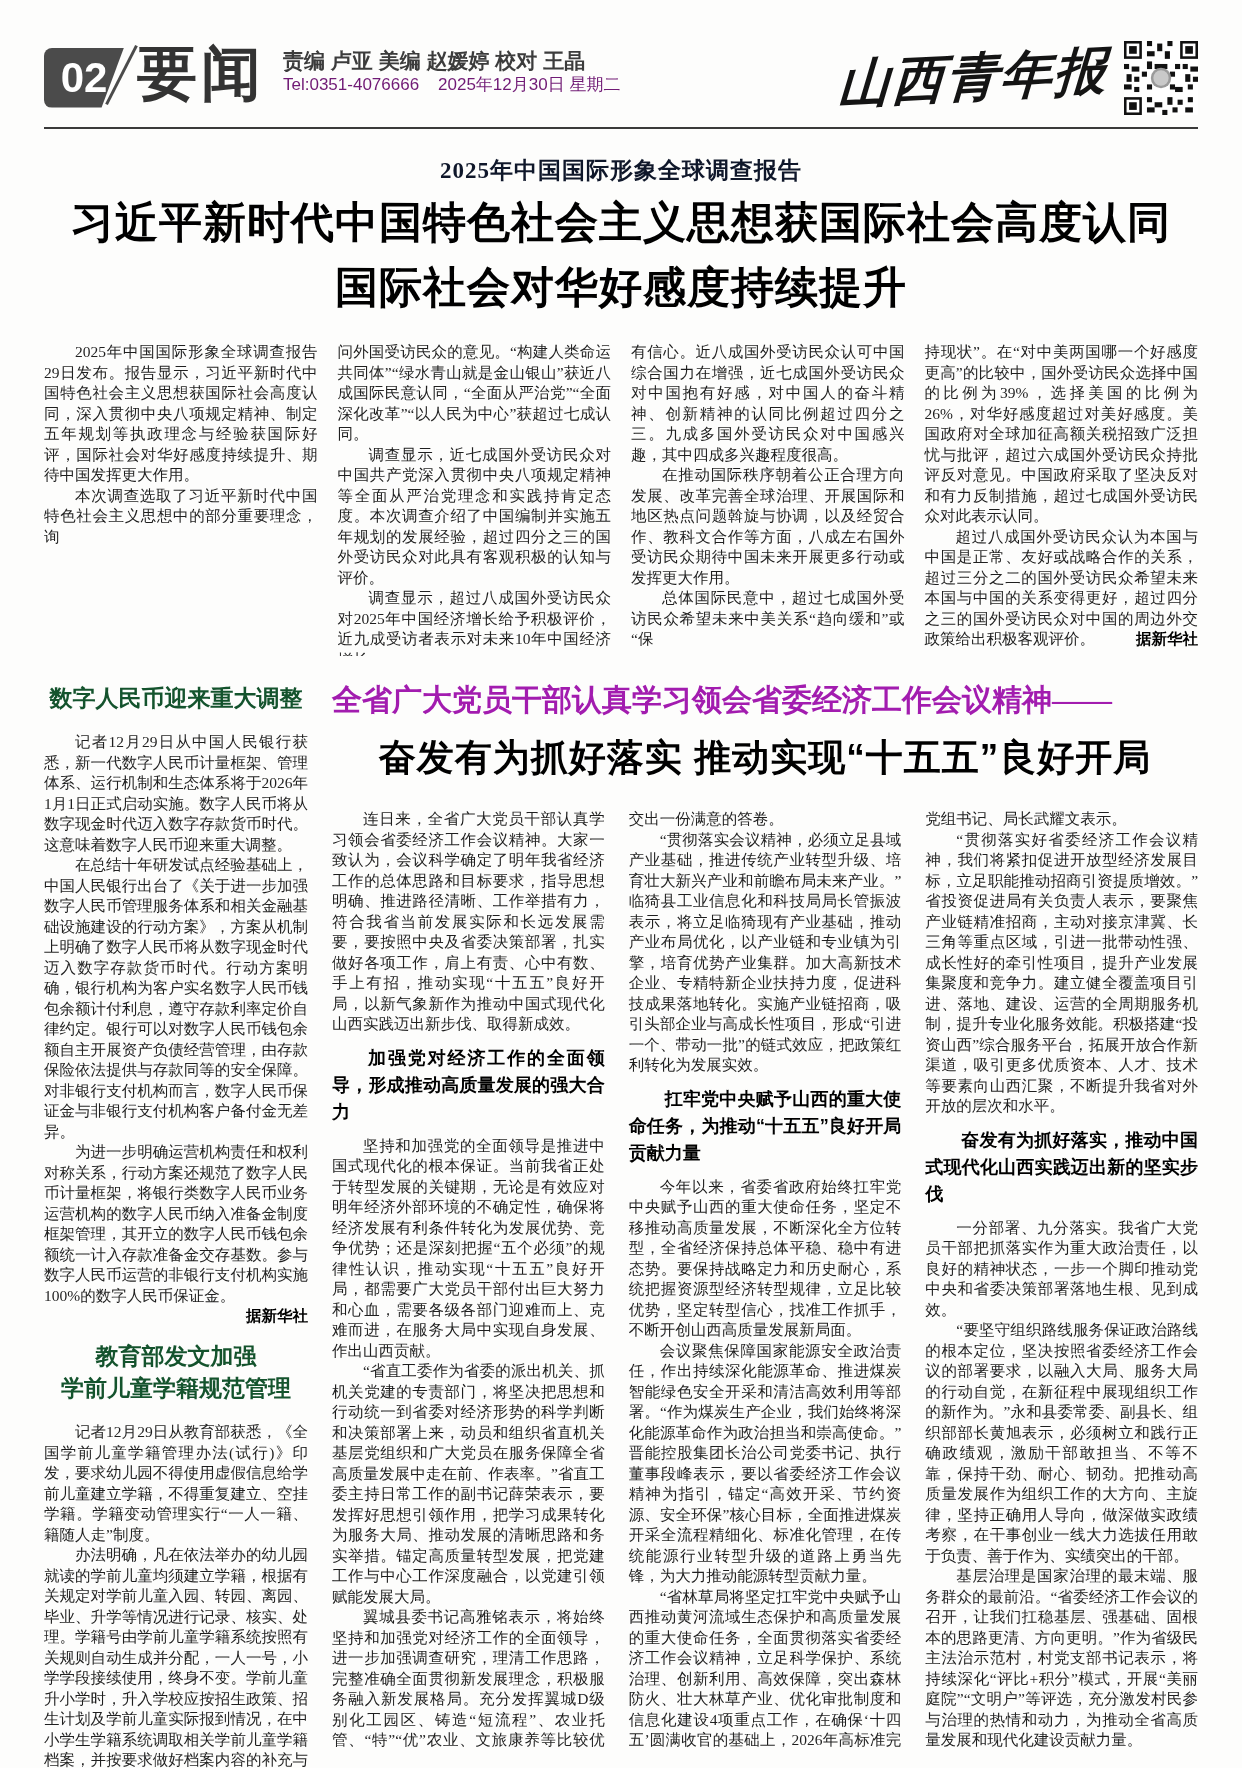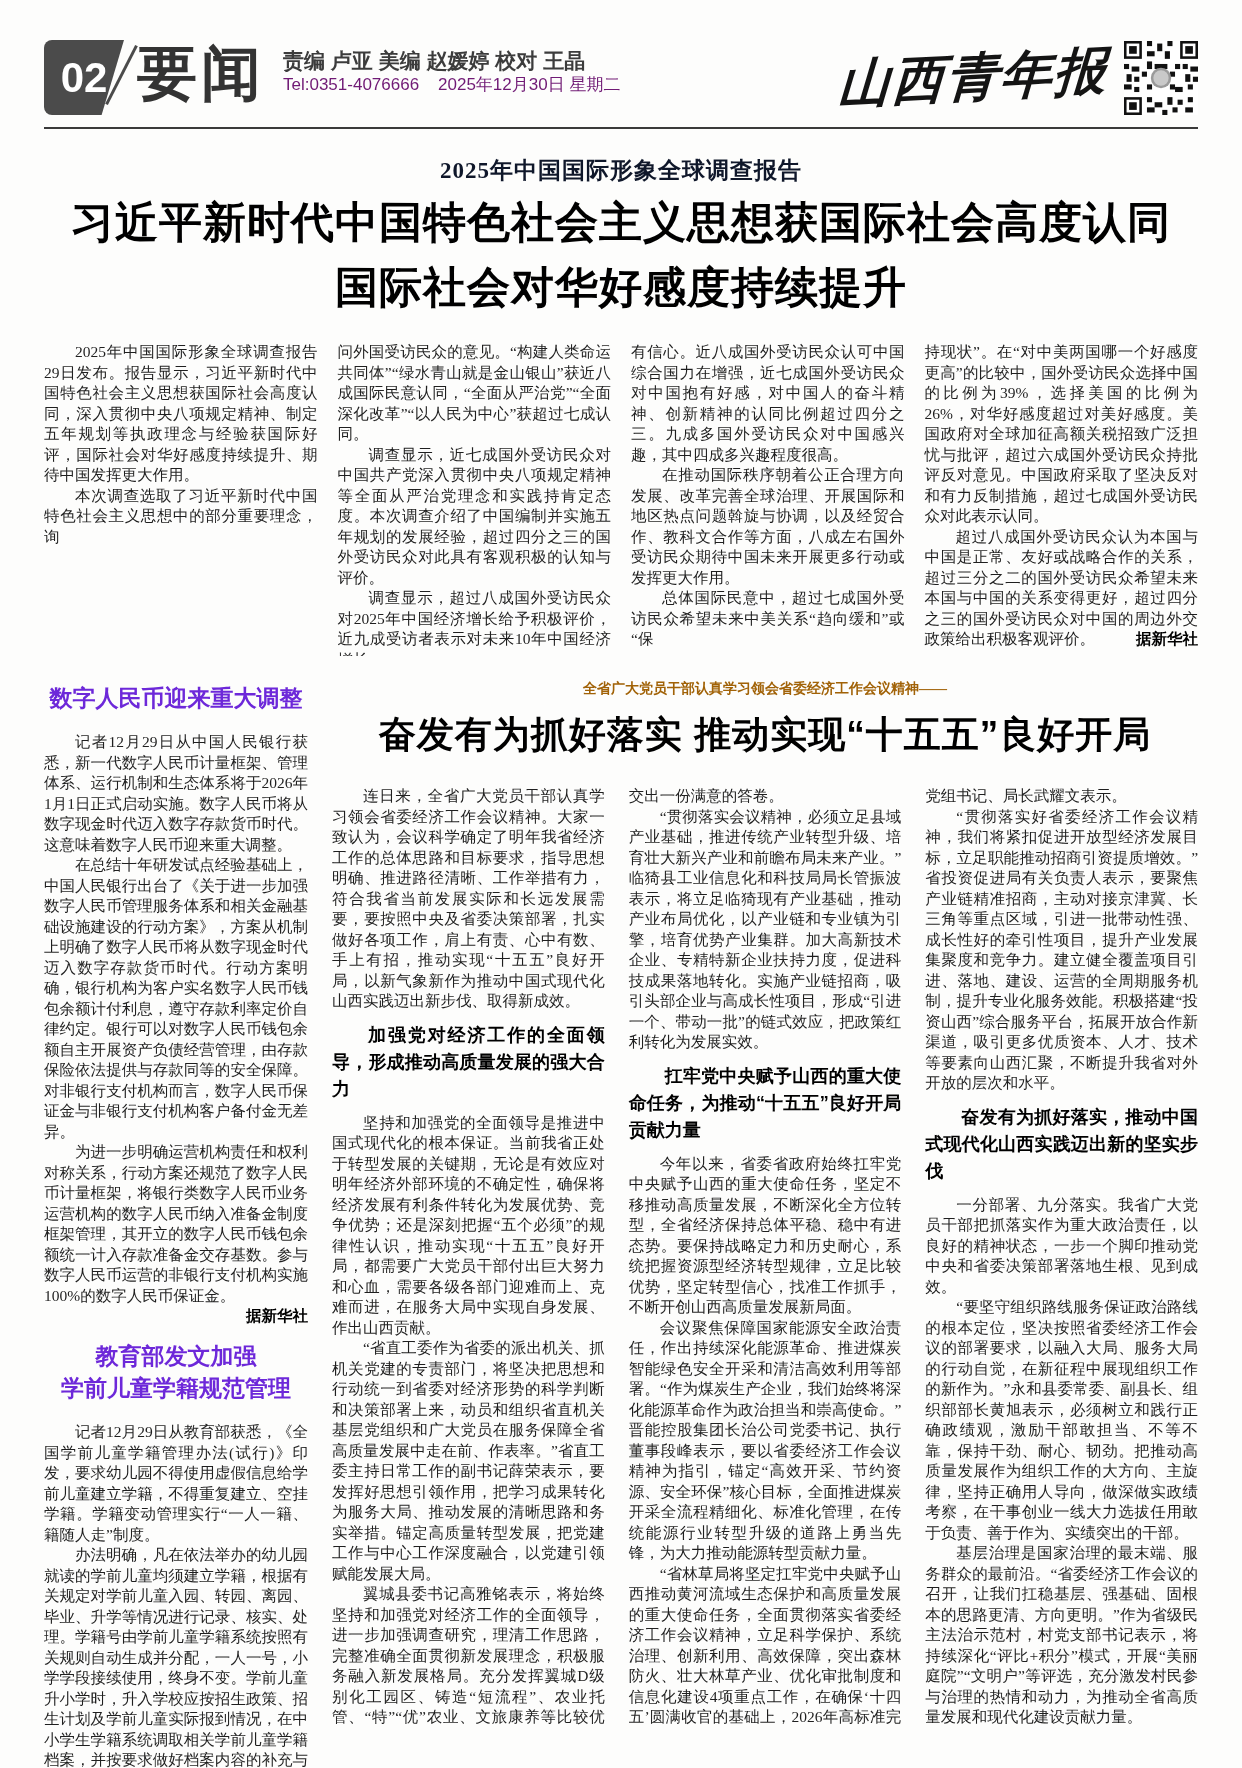--- a/index.html
+++ b/index.html
@@ -6,21 +6,21 @@
   .page{
     width:1242px;height:1768px;background:#fdfdfc;margin:0 auto;
     position:relative;overflow:hidden;box-sizing:border-box;
     padding:34px 44px 0 44px;color:#222;
     font-family:"Liberation Serif","DejaVu Serif",serif;
   }
   
   .hdr{display:flex;align-items:flex-end;justify-content:space-between;
        border-bottom:2px solid #3a3a3a;padding-bottom:12px;}
   .hdr-left{display:flex;align-items:center;}
-  .pagebadge{width:80px;height:75px;background:#4b4b4b;color:#fff;
+  .pagebadge{width:80px;height:60px;background:#4b4b4b;color:#fff;
     display:flex;align-items:center;justify-content:center;
     font-family:"Liberation Sans",sans-serif;font-weight:bold;font-size:42px;
     clip-path:polygon(0 0,100% 0,72% 100%,0 100%);border-radius:8px 0 0 8px;margin-top:6px;}
   .slash{width:3px;height:66px;background:#4b4b4b;transform:rotate(27deg);
     margin-left:-4px;margin-right:14px;}
   .section-title{font-size:60px;font-weight:bold;color:#333;letter-spacing:4px;
     font-family:"Liberation Serif",serif;margin-right:18px;}
   .ed-block{font-family:"Liberation Sans",sans-serif;line-height:24px;padding-bottom:4px;}
   .ed-line1{font-size:21px;font-weight:bold;color:#3c3c3c;}
   .ed-line2{font-size:17px;color:#701a75;}
@@ -40,25 +40,25 @@
   .cols4 .col{flex:1;}
   
   p.para{margin:0;font-size:15.5px;line-height:20.5px;text-indent:2em;
     text-align:justify;color:#1f1f1f;}
   p.cont{text-indent:0;}
   .byline{float:right;font-family:"Liberation Sans",sans-serif;
     font-weight:bold;font-size:15.5px;color:#000;font-style:normal;}
   
   .lower{display:flex;gap:24px;margin-top:10px;}
   .leftcol{width:264px;flex:none;}
-  .ltitle{font-family:"Liberation Sans",sans-serif;font-weight:900;color:#6d28d9;
+  .ltitle{font-family:"Liberation Sans",sans-serif;font-weight:900;color:#14532d;
     font-size:23px;line-height:32px;text-align:center;margin:16px 0 18px 0;}
   .ltitle2{margin-top:34px;margin-bottom:18px;}
   .rightsec{flex:1;}
-  .a2-kicker{text-align:center;font-size:14px;font-weight:bold;color:#a16207;
+  .a2-kicker{font-size:30px;font-weight:bold;color:#a21caf;
     font-family:"Liberation Serif",serif;margin-top:14px;}
   .a2-h{text-align:center;font-family:"Liberation Sans",sans-serif;font-weight:900;
     color:#000;font-size:37px;letter-spacing:1px;margin-top:12px;margin-bottom:26px;}
   .cols3{display:flex;gap:24px;height:942px;overflow:hidden;}
   .cols3 .col{flex:1;}
   .subhead{font-family:"Liberation Sans",sans-serif;font-weight:900;color:#000;
     font-size:18px;line-height:27px;text-indent:2em;text-align:justify;
     margin:10px 0 10px 0;}
 </style>
 </head>

